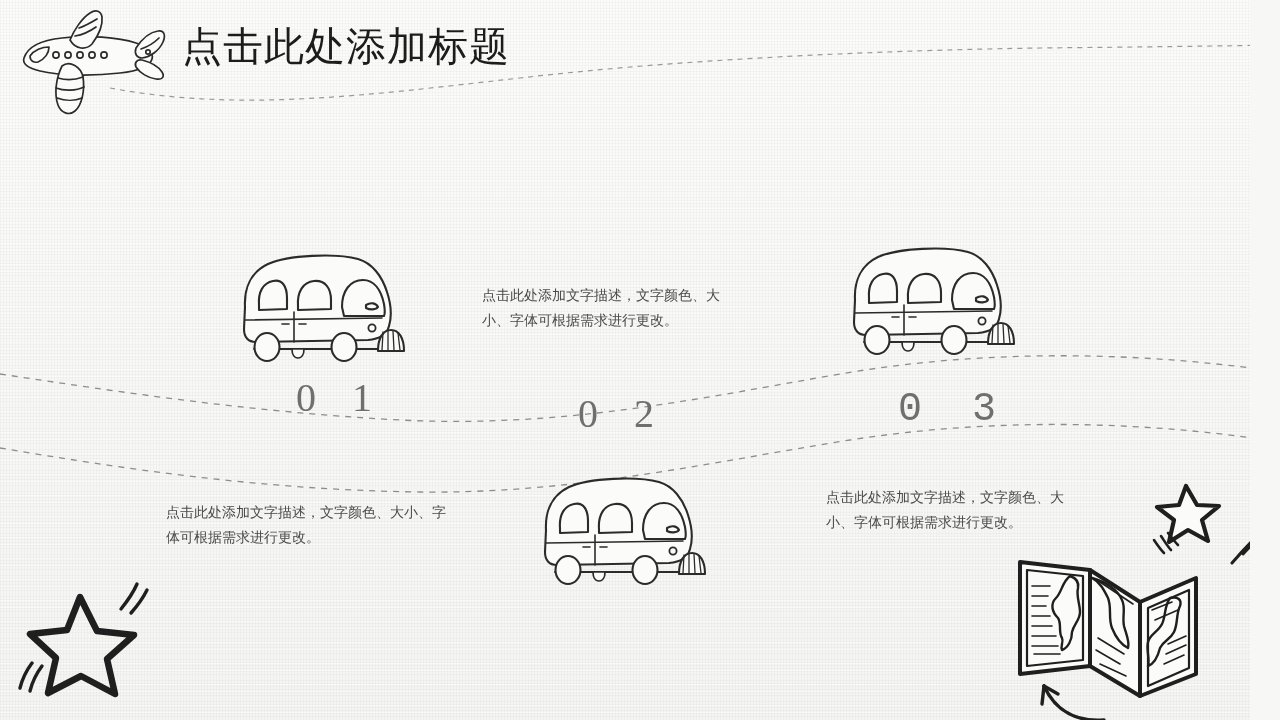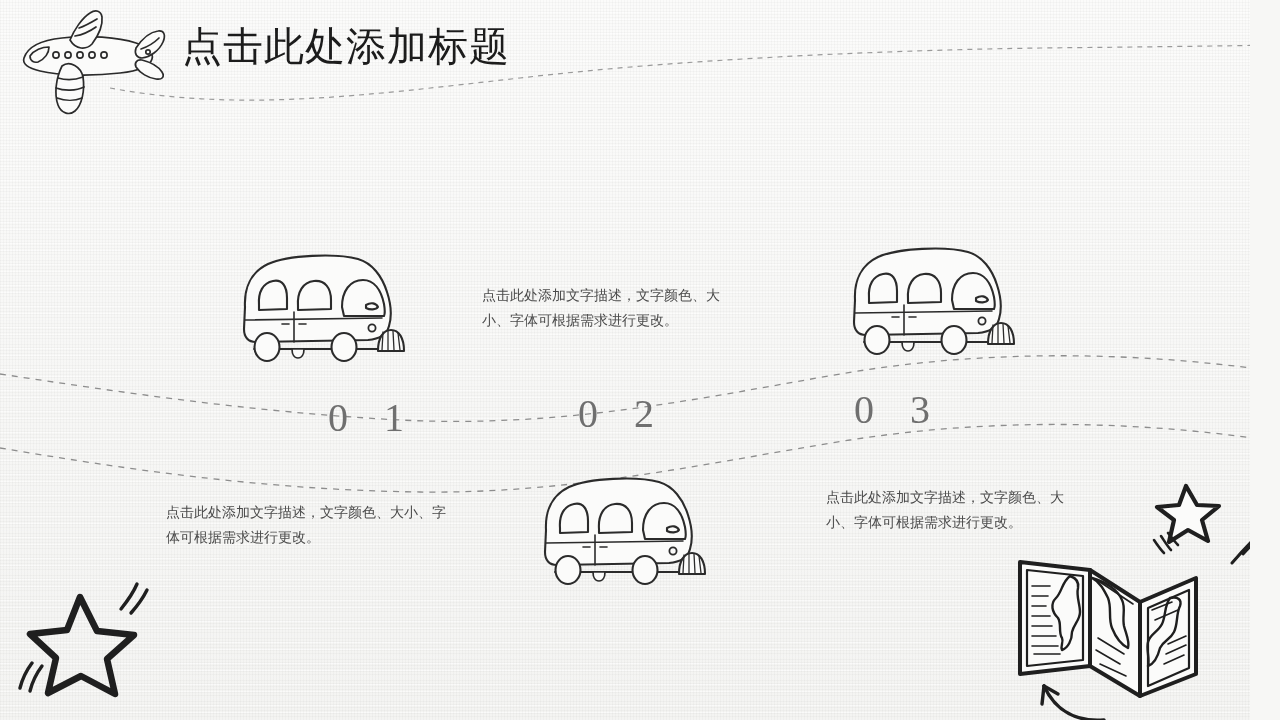--- a/index.html
+++ b/index.html
@@ -85,23 +85,23 @@
   
   .number {
     position: absolute;
     font-family: "Liberation Serif", "DejaVu Serif", serif;
     font-size: 40px;
     line-height: 44px;
     color: #6f6f6f;
     letter-spacing: 13px;
     white-space: nowrap;
   }
-  #number-01 { left: 296px; top: 396px; margin-left: 32px; }
+  #number-01 { left: 296px; top: 376px; }
   #number-02 { left: 578px; top: 392px; }
-  #number-03 { left: 854px; top: 388px; }
+  #number-03 { left: 898px; top: 388px; font-family: Liberation Mono, monospace; }
 
   
   .desc {
     position: absolute;
     font-family: "Liberation Sans", "DejaVu Sans", sans-serif;
     font-size: 14px;
     line-height: 25px;
     color: #4a4a4a;
   }
   #desc-01 { left: 166px; top: 500px; width: 290px; }

